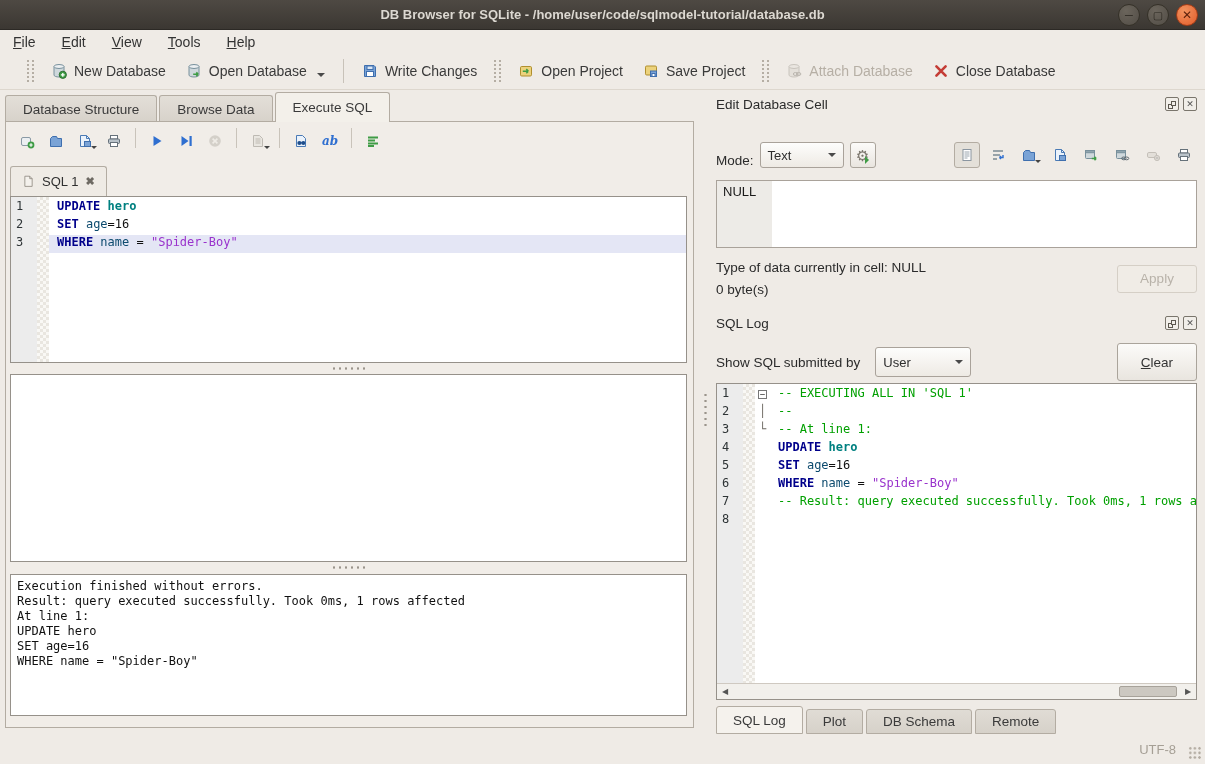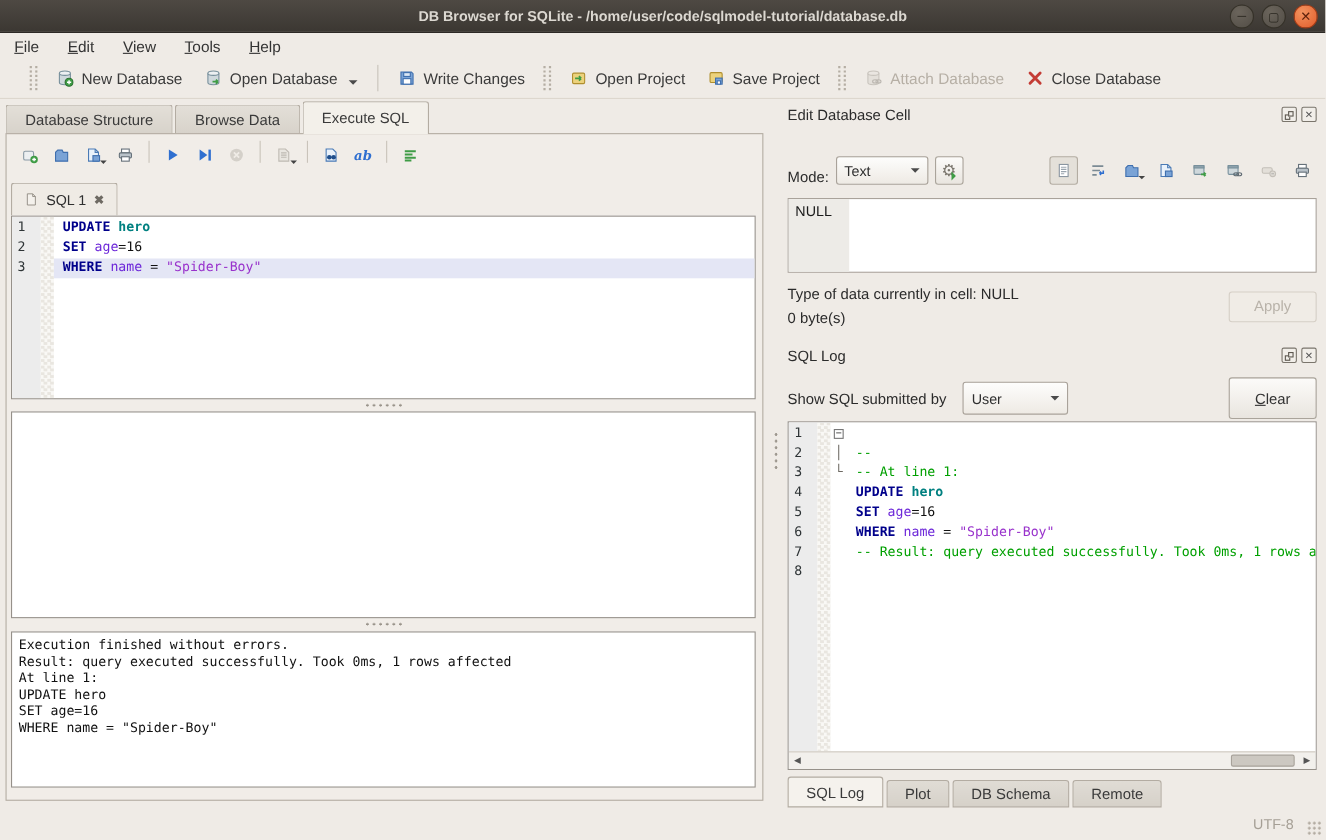--- a/index.html
+++ b/index.html
@@ -63,21 +63,21 @@
     font:12px "DejaVu Sans Mono",monospace; white-space:pre; }
   .ln { width:26px; flex:none; padding-left:5px; color:#2e3436; }
   .fm { width:12px; flex:none; }
   .fold { width:15px; flex:none; color:#6e6a63; text-align:center; display:flex; justify-content:center; }
   .fold-box { display:inline-block; width:9px; height:9px; margin-top:4px; border:1px solid #777; background:#fff;
     font-size:9px; line-height:7px; text-align:center; color:#333; }
   .src { padding-left:8px; flex:1; }
   .code-line.hl .src { background:#e4e6f5; }
   .tk-kw  { color:#00008b; font-weight:bold; }
   .tk-tbl { color:#008080; font-weight:bold; }
-  .tk-fld { color:#6d28d9; }
+  .tk-fld { color:#0c4a6e; }
   .tk-str { color:#9932cc; }
   .tk-cmt { color:#00a000; }
   .tk-pln { color:#111; }
 
   .editor-box  { position:absolute; top:74px; left:4px; right:6px; height:167px; border:1px solid #96918a; padding-top:2px; }
   .results-box { position:absolute; top:252px; left:4px; right:6px; height:188px; background:#fff; border:1px solid #96918a; }
   .exec-log    { position:absolute; top:452px; left:4px; right:6px; height:142px; background:#fff; border:1px solid #96918a; overflow:hidden; }
   .exec-log pre { font:12px/15px "DejaVu Sans Mono",monospace; color:#111; padding:4px 6px; }
 
   .h-splitter { position:absolute; left:4px; right:6px; height:10px; display:flex; align-items:center; justify-content:center; }
@@ -475,21 +475,21 @@
       <span class="combo-arrow"></span>
     </div>
     <span class="spacer"></span>
     <button class="push-btn">
         <span class="mnemonic">Clear</span>
       </button>
   </div>
 
   <div class="log-box">
     <div class="codebox log-rows" id="log-code">
-        <div class="code-line"><span class="ln">1</span><span class="fm"></span><span class="fold"><span class="fold-box">−</span></span></div>
+        <div class="code-line"><span class="ln">1</span><span class="fm"></span><span class="fold"><span class="fold-box">−</span></span><span class="src"><span class="tk-cmt">-- EXECUTING ALL IN 'SQL 1'</span></span></div>
         <div class="code-line"><span class="ln">2</span><span class="fm"></span><span class="fold">│</span><span class="src"><span class="tk-cmt">--</span></span></div>
         <div class="code-line"><span class="ln">3</span><span class="fm"></span><span class="fold">└</span><span class="src"><span class="tk-cmt">-- At line 1:</span></span></div>
         <div class="code-line"><span class="ln">4</span><span class="fm"></span><span class="fold"></span><span class="src"><span class="tk-kw">UPDATE</span><span class="tk-pln"> </span><span class="tk-tbl">hero</span></span></div>
         <div class="code-line"><span class="ln">5</span><span class="fm"></span><span class="fold"></span><span class="src"><span class="tk-kw">SET</span><span class="tk-pln"> </span><span class="tk-fld">age</span><span class="tk-pln">=16</span></span></div>
         <div class="code-line"><span class="ln">6</span><span class="fm"></span><span class="fold"></span><span class="src"><span class="tk-kw">WHERE</span><span class="tk-pln"> </span><span class="tk-fld">name</span><span class="tk-pln"> = </span><span class="tk-str">"Spider-Boy"</span></span></div>
         <div class="code-line"><span class="ln">7</span><span class="fm"></span><span class="fold"></span><span class="src"><span class="tk-cmt">-- Result: query executed successfully. Took 0ms, 1 rows affected</span></span></div>
         <div class="code-line"><span class="ln">8</span><span class="fm"></span><span class="fold"></span><span class="src"></span></div>
       </div>
     <div class="hscroll">
       <span class="hs-btn">◀</span>

